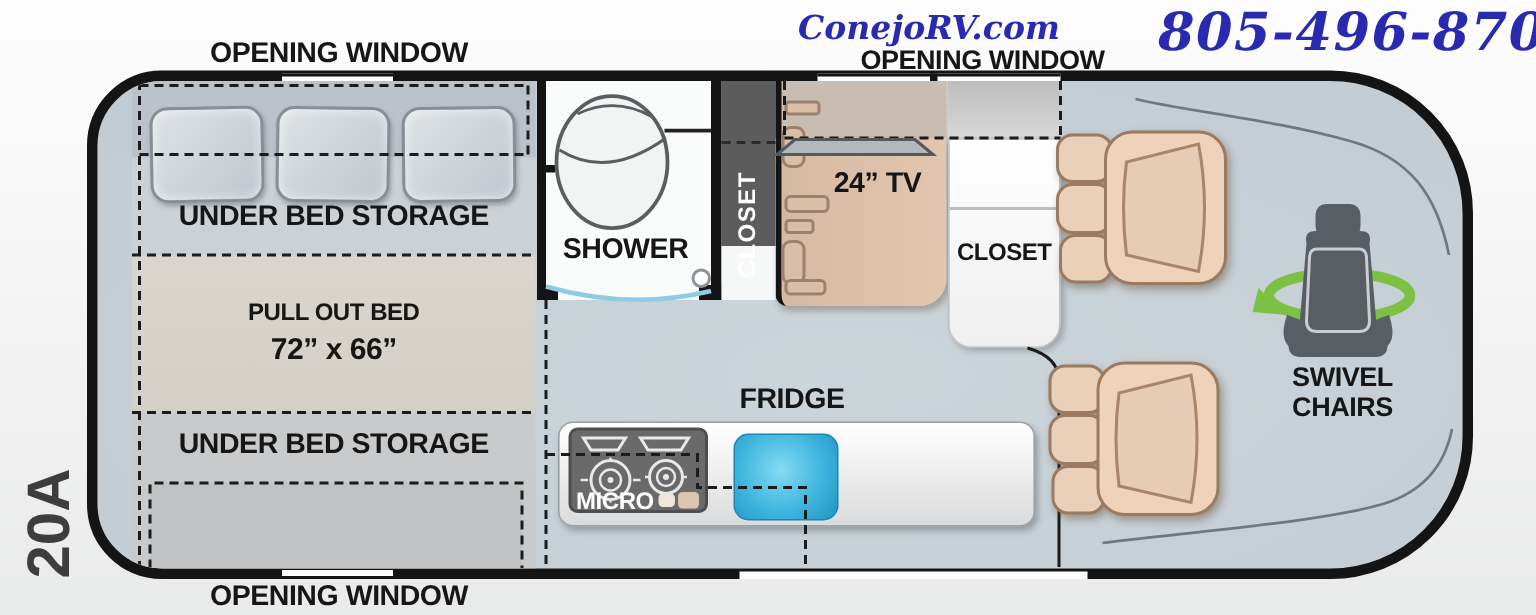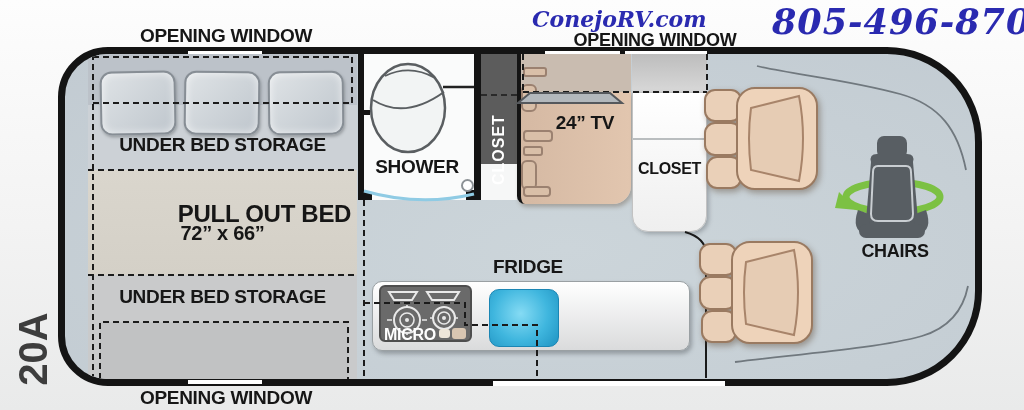--- a/index.html
+++ b/index.html
@@ -60,21 +60,21 @@
     <div class="abs" style="left:23px;top:51px;width:269px;height:65px;background:#ccd1d6;"></div>
     <div class="abs" style="left:23px;top:116px;width:269px;height:105px;background:linear-gradient(180deg,#dad6cd,#d4d0c7);"></div>
     <div class="abs" style="left:23px;top:221px;width:269px;height:104px;background:#c9cacb;"></div>
     <div class="abs" style="left:35px;top:268px;width:248px;height:57px;background:#c1c2c3;"></div>
 
     <div class="pillow" style="left:35px;top:17px;transform:rotate(-1deg);"></div>
     <div class="pillow" style="left:119px;top:17px;transform:rotate(0.8deg);"></div>
     <div class="pillow" style="left:203px;top:17px;transform:rotate(-0.6deg);"></div>
 
     <div class="label" style="left:23px;top:80px;width:269px;font-size:19px;">UNDER BED STORAGE</div>
-    <div class="label" style="left:23px;top:146px;width:269px;font-size:24px;padding-left:42px;">PULL OUT BED</div>
+    <div class="label" style="left:23px;top:146px;width:269px;font-size:16px;">PULL OUT BED</div>
     <div class="label" style="left:23px;top:168px;width:269px;font-size:20px;">72” x 66”</div>
     <div class="label" style="left:23px;top:232px;width:269px;font-size:19px;">UNDER BED STORAGE</div>
 
     <div class="abs" style="left:293px;top:0;width:116px;height:146px;background:#fafbfb;border-left:6px solid #141414;box-sizing:border-box;"></div>
     <div class="abs" style="left:409px;top:0;width:7px;height:146px;background:#141414;"></div>
     <div class="abs" style="left:293px;top:56px;width:12px;height:5px;background:#141414;"></div>
     <div class="abs" style="left:293px;top:138px;width:14px;height:8px;background:#141414;"></div>
     <div class="abs" style="left:401px;top:136px;width:15px;height:10px;background:#141414;"></div>
     <div class="label" style="left:296px;top:102px;width:112px;font-size:19px;">SHOWER</div>
     <div class="abs" style="left:396px;top:125px;width:13px;height:13px;border:2.5px solid #8d9296;border-radius:50%;background:#fff;box-sizing:border-box;"></div>
@@ -114,20 +114,21 @@
         <path d="M6,33 H11 M41,33 H46 M26,18 V21 M26,45 V48 M49,31 H53 M73,31 H77" stroke="#e9e9e9" stroke-width="1.6"></path>
       </svg>
       <div class="label" style="left:3px;top:39px;width:56px;color:#ffffff;font-size:16px;text-align:left;">MICRO</div>
       <div class="abs" style="left:58px;top:42px;width:11px;height:9px;background:#efe7da;border-radius:3px;"></div>
       <div class="abs" style="left:71px;top:41px;width:14px;height:11px;background:#d9c6b2;border-radius:3px;"></div>
     </div>
     <div class="abs" style="left:424px;top:235px;width:70px;height:58px;background:radial-gradient(circle at 45% 42%,#85dbf4 0%,#3fb6de 55%,#1f93c2 100%);border:1px solid #1b86b4;border-radius:10px;box-sizing:border-box;"></div>
     <div class="label" style="left:403px;top:202px;width:120px;font-size:19px;text-align:center;">FRIDGE</div>
 
     <div class="label" style="left:778px;top:187px;width:104px;font-size:18px;line-height:20px;">
+      <div>SWIVEL</div>
       <div>CHAIRS</div>
     </div>
 
     <svg class="abs" style="left:0;top:0;z-index:4;" width="910" height="325" viewBox="0 0 910 325">
 
       <g stroke="#1b1b1b" stroke-width="2" fill="none" stroke-dasharray="6 4">
         <path d="M28,0 V323"></path>
         <path d="M28,3 H287 M287,3 V49 M28,49 H287"></path>
         <path d="M23,116 H292"></path>
         <path d="M23,221 H292"></path>

